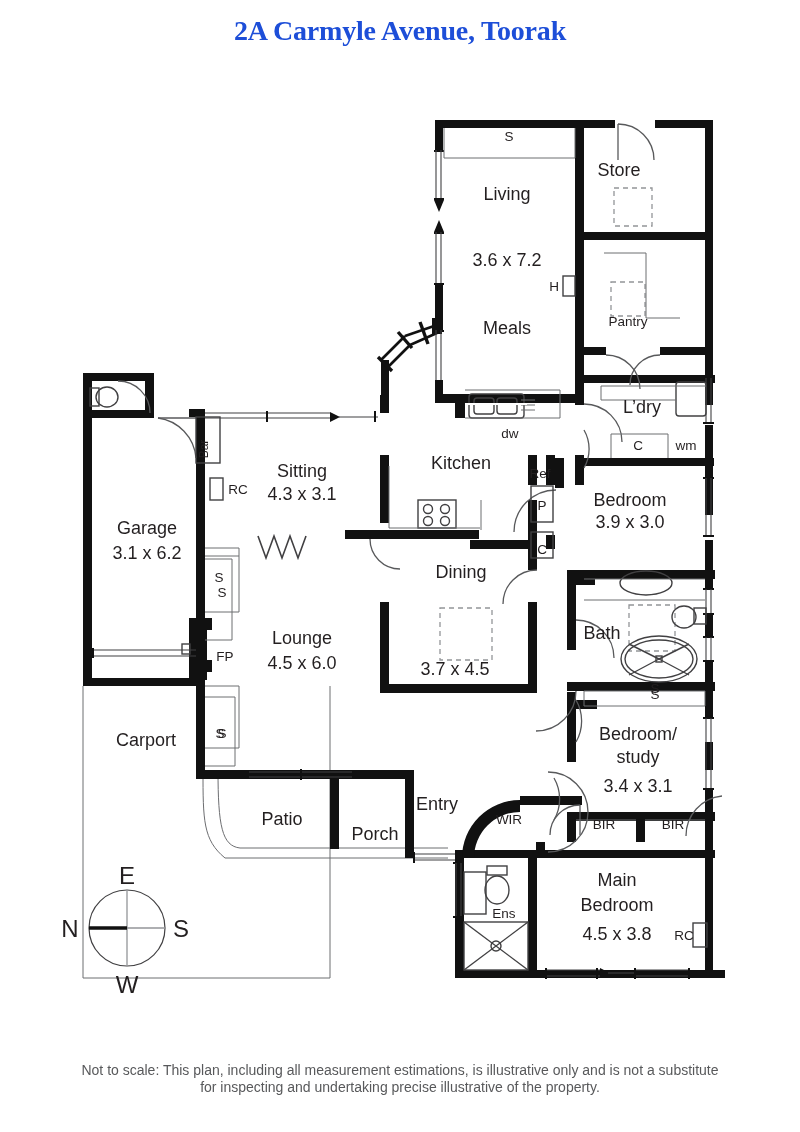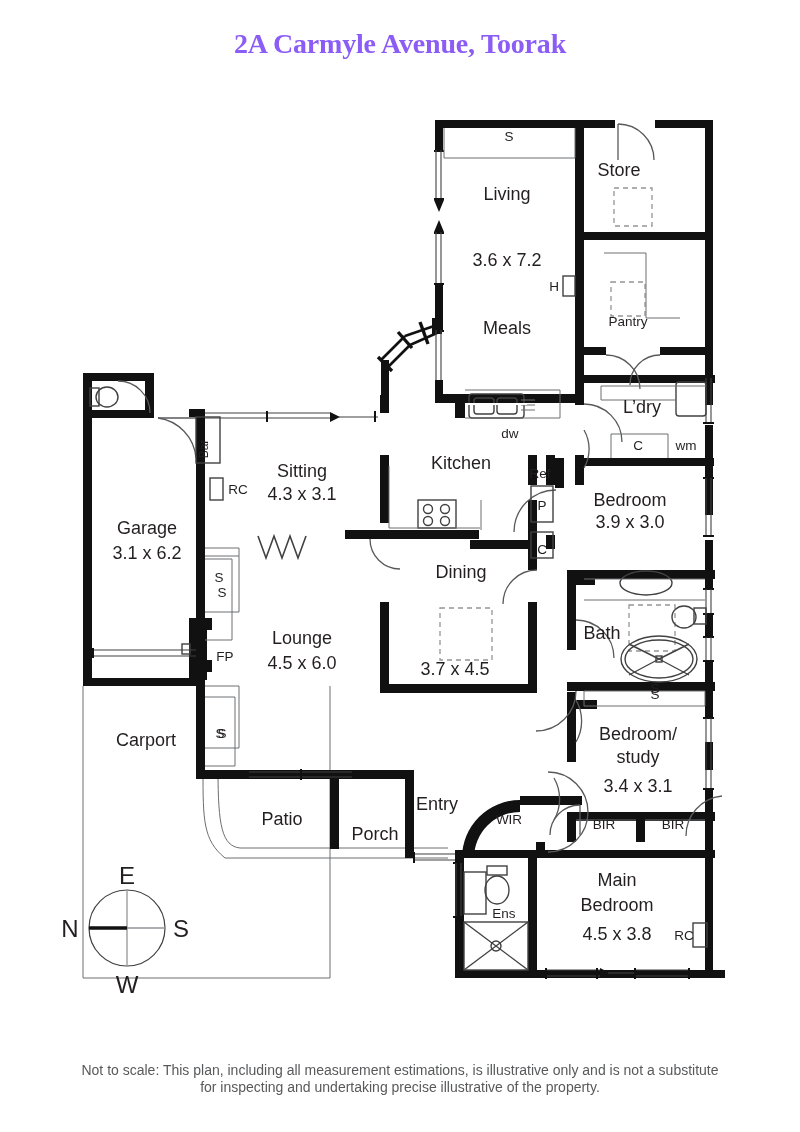--- a/index.html
+++ b/index.html
@@ -16,29 +16,29 @@
     overflow: hidden;
   }
   #page {
     position: absolute;
     inset: 0;
     width: 800px;
     height: 1132px;
   }
   #title {
     position: absolute;
-    top: 28px;
+    top: 15px;
     left: 0;
     width: 800px;
     text-align: center;
     font-family: "Liberation Serif", serif;
     font-weight: bold;
     font-size: 28px;
     letter-spacing: -0.2px;
-    color: #8b5cf6;
+    color: #1d4ed8;
   }
   #plan-svg {
     position: absolute;
     top: 0;
     left: 0;
   }
   #footer {
     position: absolute;
     left: 0;
     top: 1062px;

